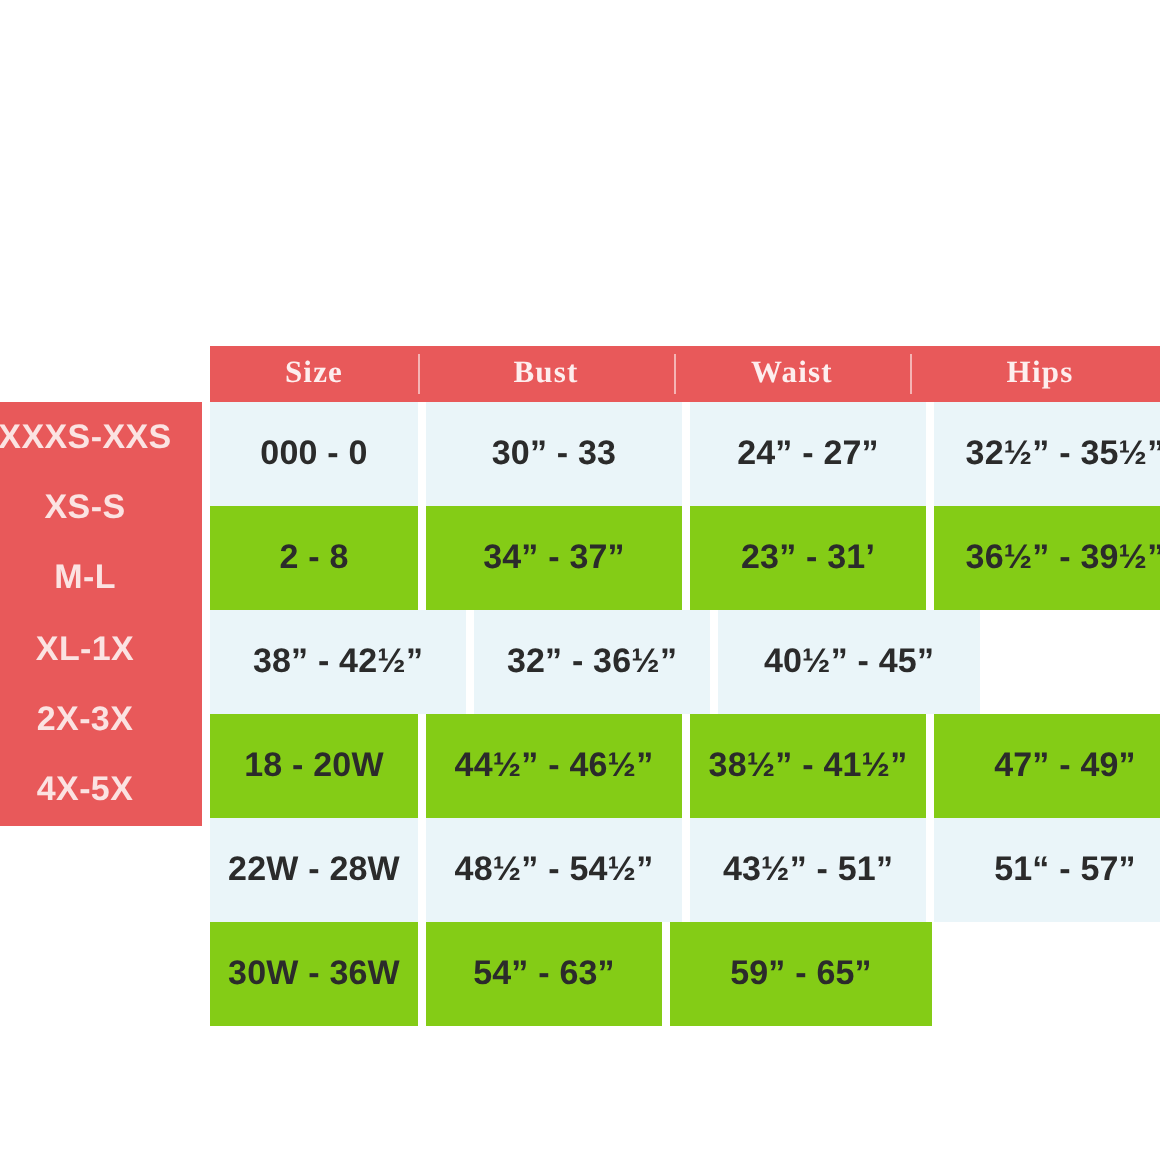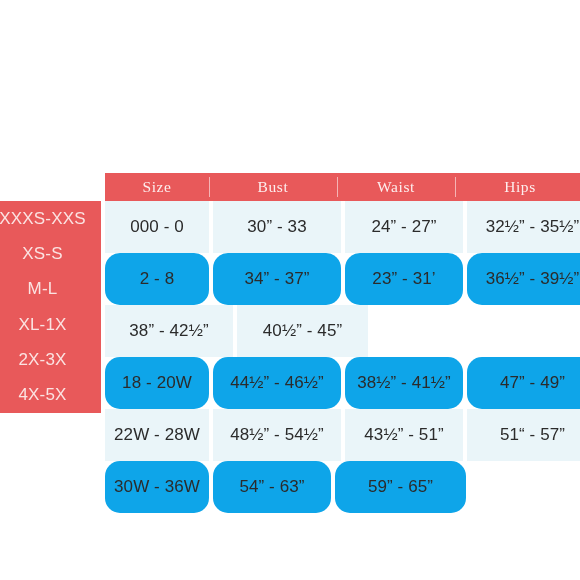--- a/index.html
+++ b/index.html
@@ -14,20 +14,21 @@
     overflow: hidden;
     position: relative;
   }
 
   #chart-wrap {
     position: absolute;
     left: 0;
     top: 0;
     width: 483px;
     height: 580px;
+    font-weight: bold;
   }
 
   
   .header-band {
     position: absolute;
     left: 105px;
     top: 173px;
     width: 480px;
     height: 28px;
     background: #e8595a;
@@ -91,21 +92,21 @@
     height: 212px;
     display: flex;
     flex-direction: column;
   }
   .data-row {
     flex: 1 1 0;
     display: flex;
     align-items: stretch;
   }
   .data-row.odd  .data-cell { background: #eaf5f9; }
-  .data-row.even .data-cell { background: #0ea5e9; border-radius: 15px; }
+  .data-row.even .data-cell { background: #84cc16; }
 
   .data-cell {
     flex: 0 0 auto;
     display: flex;
     align-items: center;
     justify-content: center;
     color: #2b2b2b;
     font-size: 17px;
     letter-spacing: 0.1px;
     white-space: nowrap;
@@ -152,20 +153,21 @@
 
     <div class="data-row even">
       <div class="data-cell dc-size">2 - 8</div>
       <div class="data-cell dc-bust">34” - 37”</div>
       <div class="data-cell dc-waist">23” - 31’</div>
       <div class="data-cell dc-hips">36½” - 39½”</div>
     </div>
 
     <div class="data-row odd">
       <div class="data-cell dc-bust">38” - 42½”</div>
+      <div class="data-cell dc-waist">32” - 36½”</div>
       <div class="data-cell dc-hips">40½” - 45”</div>
     </div>
 
     <div class="data-row even">
       <div class="data-cell dc-size">18 - 20W</div>
       <div class="data-cell dc-bust">44½” - 46½”</div>
       <div class="data-cell dc-waist">38½” - 41½”</div>
       <div class="data-cell dc-hips">47” - 49”</div>
     </div>
 

